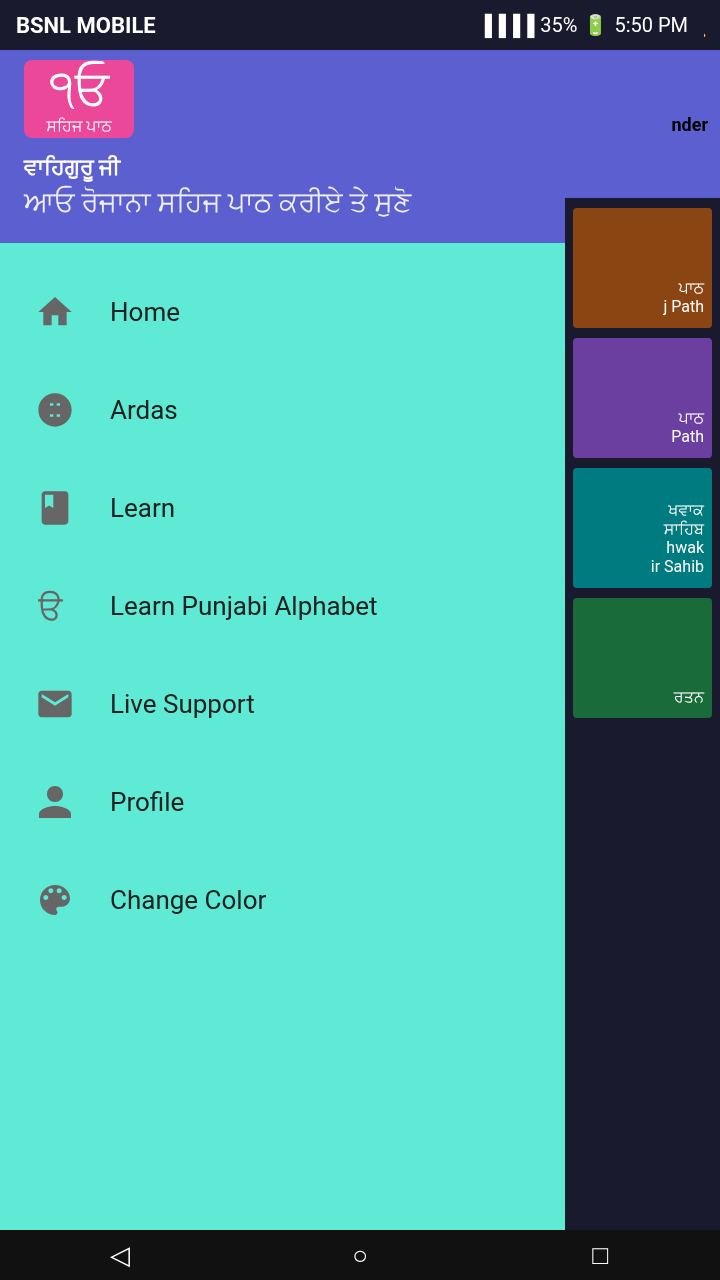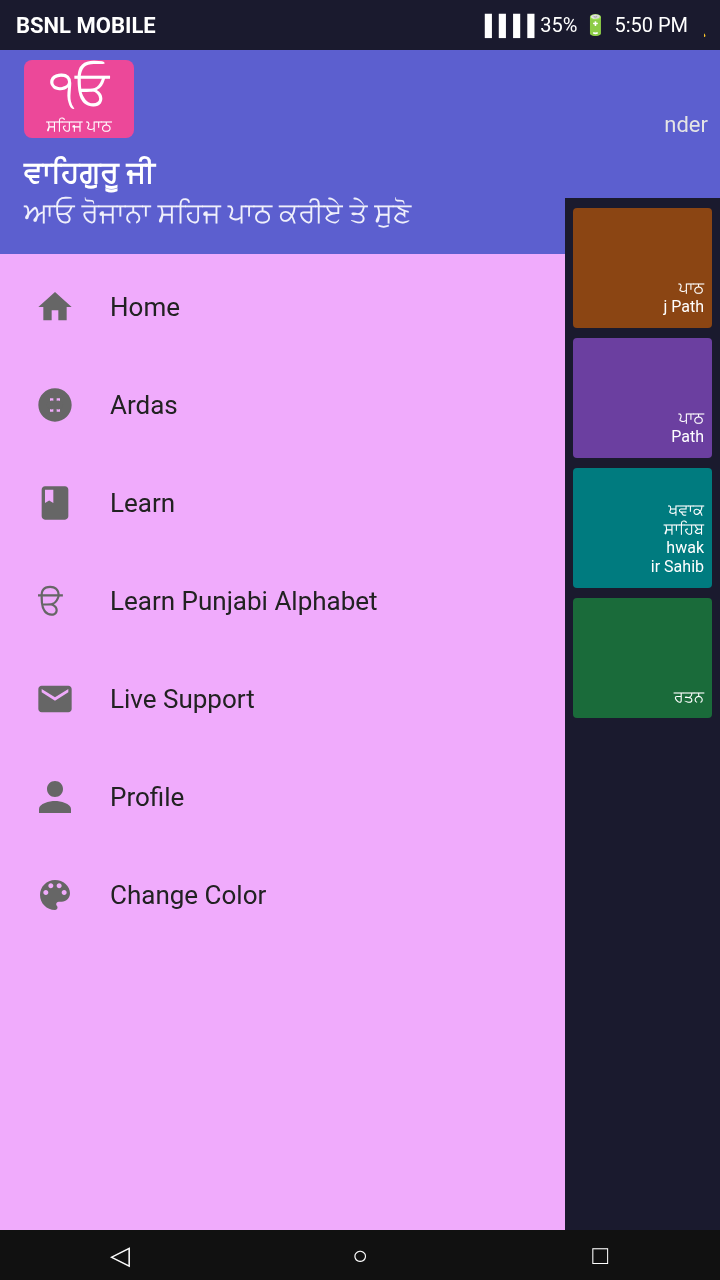--- a/index.html
+++ b/index.html
@@ -78,34 +78,34 @@
       line-height: 1;
     }
     .logo-text {
       font-size: 16px;
       color: white;
       margin-top: 4px;
     }
 
     .header-title {
       color: white;
-      font-size: 30px;
+      font-size: 22px;
       font-weight: bold;
       margin-bottom: 6px;
     }
     .header-subtitle {
       color: rgba(255,255,255,0.9);
       font-size: 28px;
     }
 
     
     .menu-list {
       flex: 1;
-      background: #f0abfc;
-      padding: 4px 0;
+      background: #5eead4;
+      padding: 20px 0;
     }
     .menu-item {
       display: flex;
       align-items: center;
       padding: 22px 28px;
       cursor: pointer;
       transition: background 0.15s;
     }
     .menu-icon {
       width: 54px;
@@ -153,23 +153,23 @@
 
     .bg-blue-bar {
       height: 148px;
       background: #5c5fcf;
       display: flex;
       align-items: center;
       justify-content: flex-end;
       padding-right: 12px;
     }
     .bg-bar-text {
-      color: #e5e5e5;
-      font-size: 22px;
-      font-weight: normal;
+      color: #000000;
+      font-size: 18px;
+      font-weight: bold;
     }
 
     .bg-cards {
       flex: 1;
       padding: 10px 8px;
       display: flex;
       flex-direction: column;
       gap: 10px;
     }
     .bg-card {

